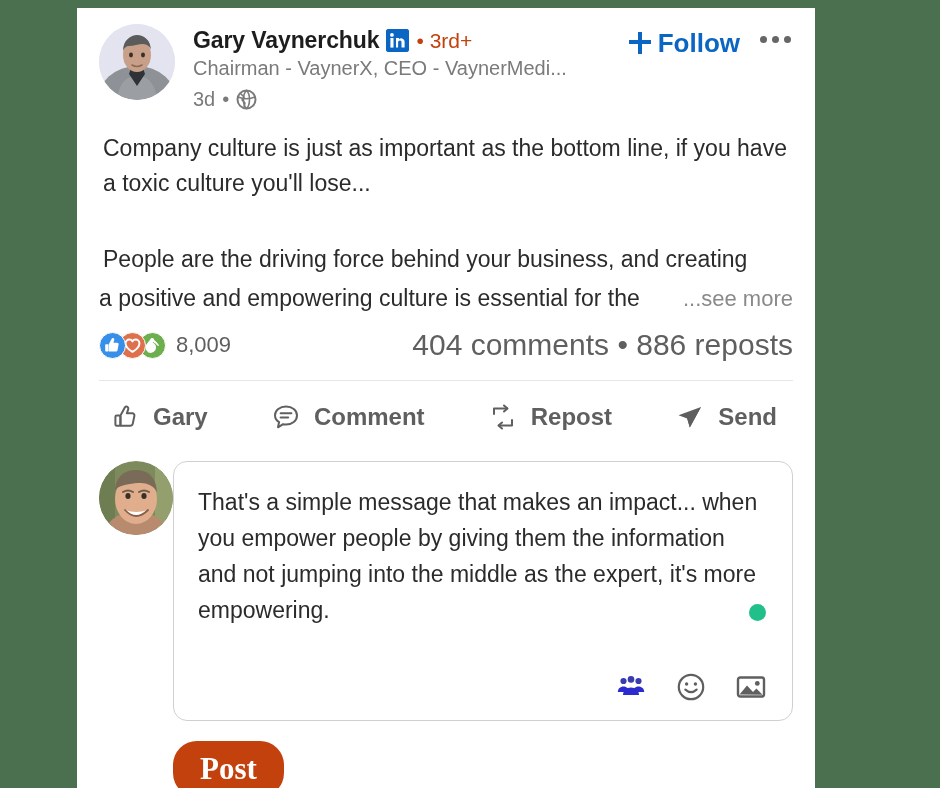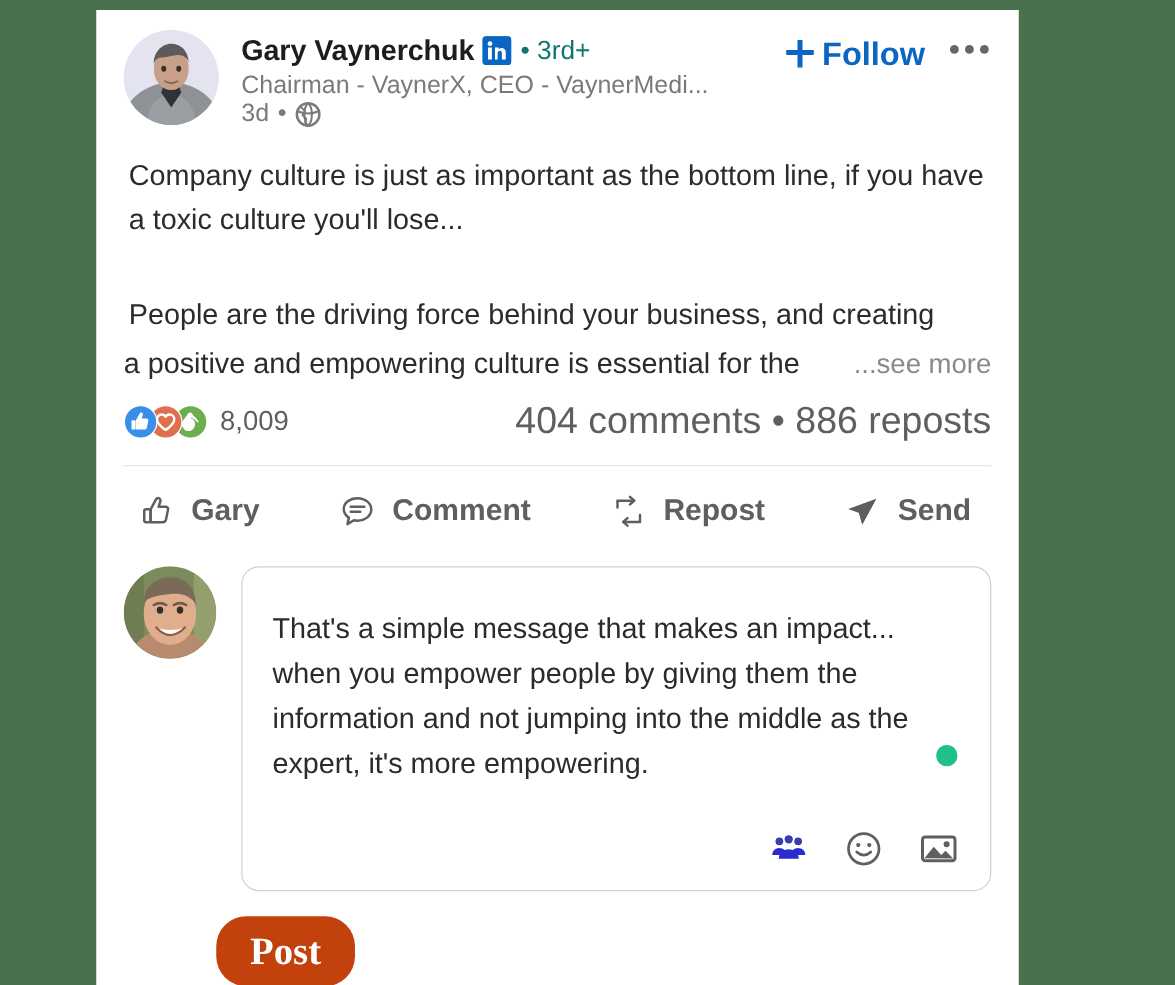--- a/index.html
+++ b/index.html
@@ -80,38 +80,38 @@
     height: 23px;
     background: #0a66c2;
     border-radius: 3px;
     position: relative;
     flex: 0 0 auto;
   }
   .li-badge svg { position: absolute; inset: 0; width: 100%; height: 100%; }
 
   .degree {
     font-size: 21px;
-    color: #0f766e;
+    color: #c2410c;
     font-weight: 400;
   }
 
   .author-sub {
     font-size: 20px;
     color: #7a7a7a;
     margin-top: 3px;
     white-space: nowrap;
     overflow: hidden;
     text-overflow: clip;
     max-width: 390px;
   }
 
   .author-meta {
     font-size: 20px;
     color: #7a7a7a;
-    margin-top: 0;
+    margin-top: 8px;
     display: flex;
     align-items: center;
     gap: 7px;
   }
 
   .globe-icon { display: inline-block; width: 21px; height: 21px; }
   .globe-icon svg { display: block; width: 100%; height: 100%; }
 
   .header-actions {
     display: flex;
@@ -272,24 +272,23 @@
     height: 74px;
     border-radius: 50%;
     overflow: hidden;
     flex: 0 0 74px;
     background: #cfd8c8;
   }
   .composer-avatar svg { display: block; width: 100%; height: 100%; }
 
   .comment-box {
     flex: 1 1 auto;
-    margin-left: 20px;
     border: 1px solid #d0d0d0;
     border-radius: 14px;
-    padding: 30px 24px 10px 24px;
+    padding: 22px 24px 10px 24px;
     min-height: 260px;
     position: relative;
     display: flex;
     flex-direction: column;
   }
   .comment-text {
     font-size: 23px;
     line-height: 36px;
     color: #2b2b2b;
     flex: 1 1 auto;

